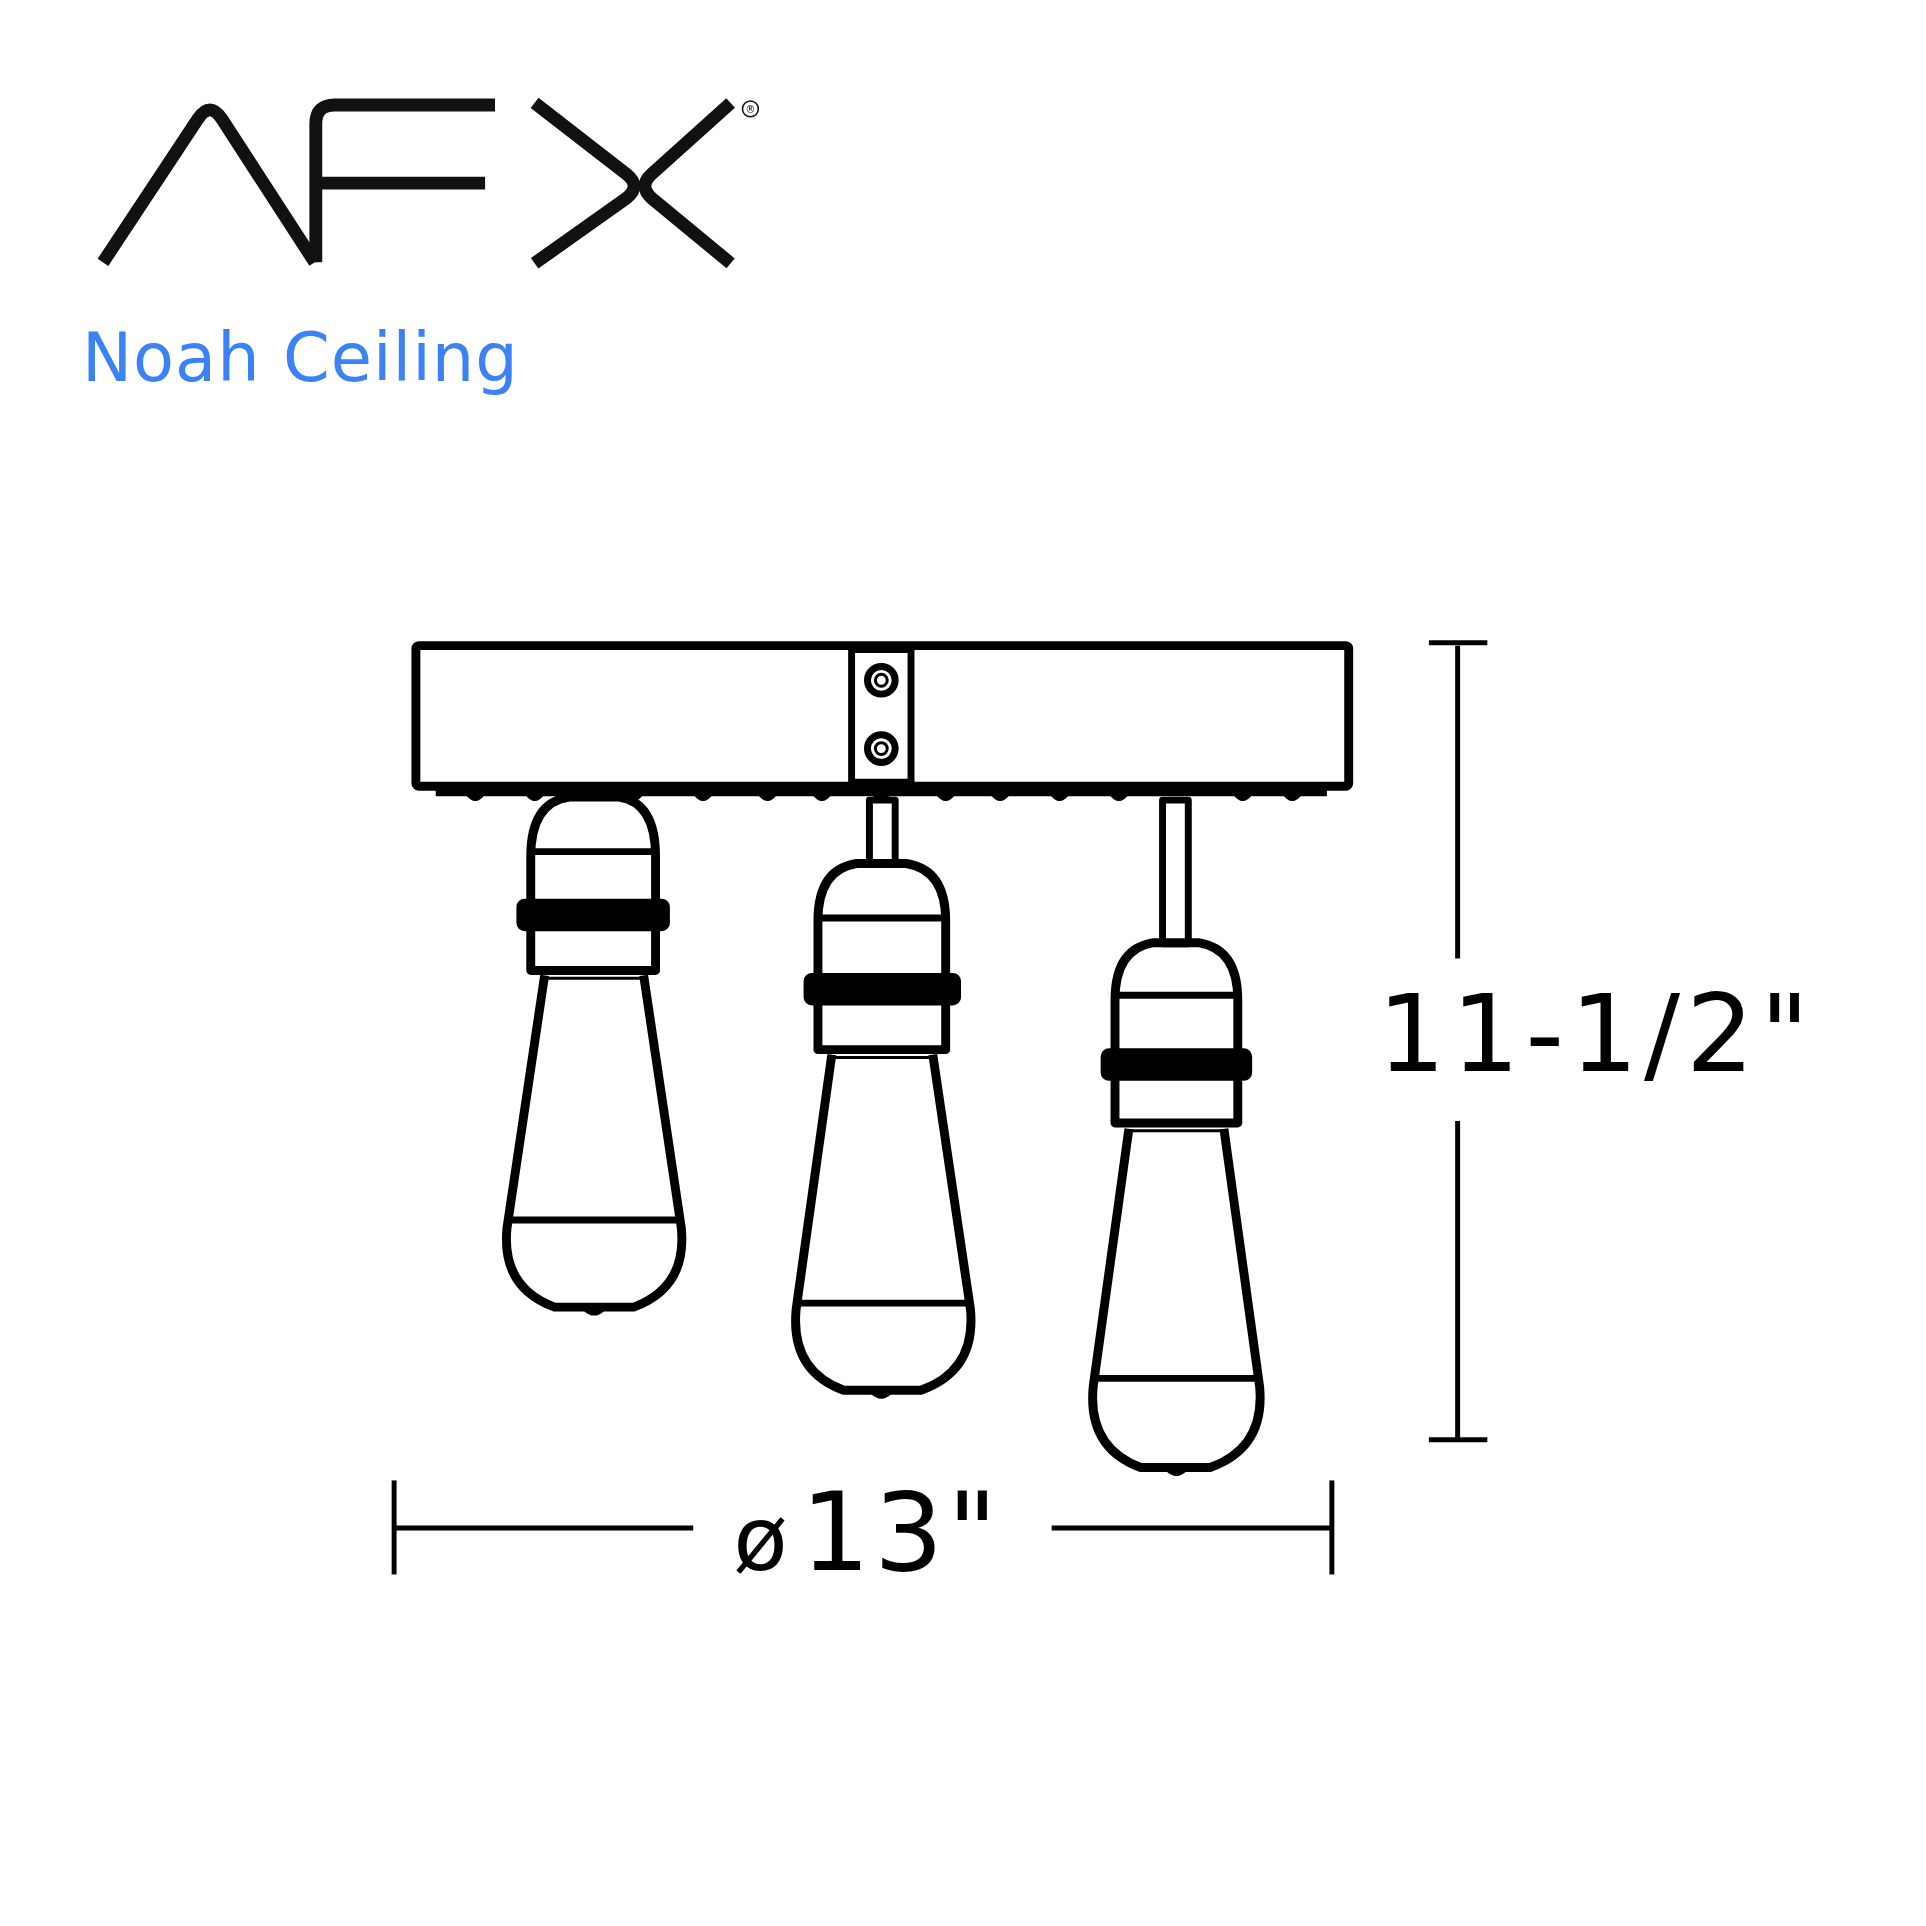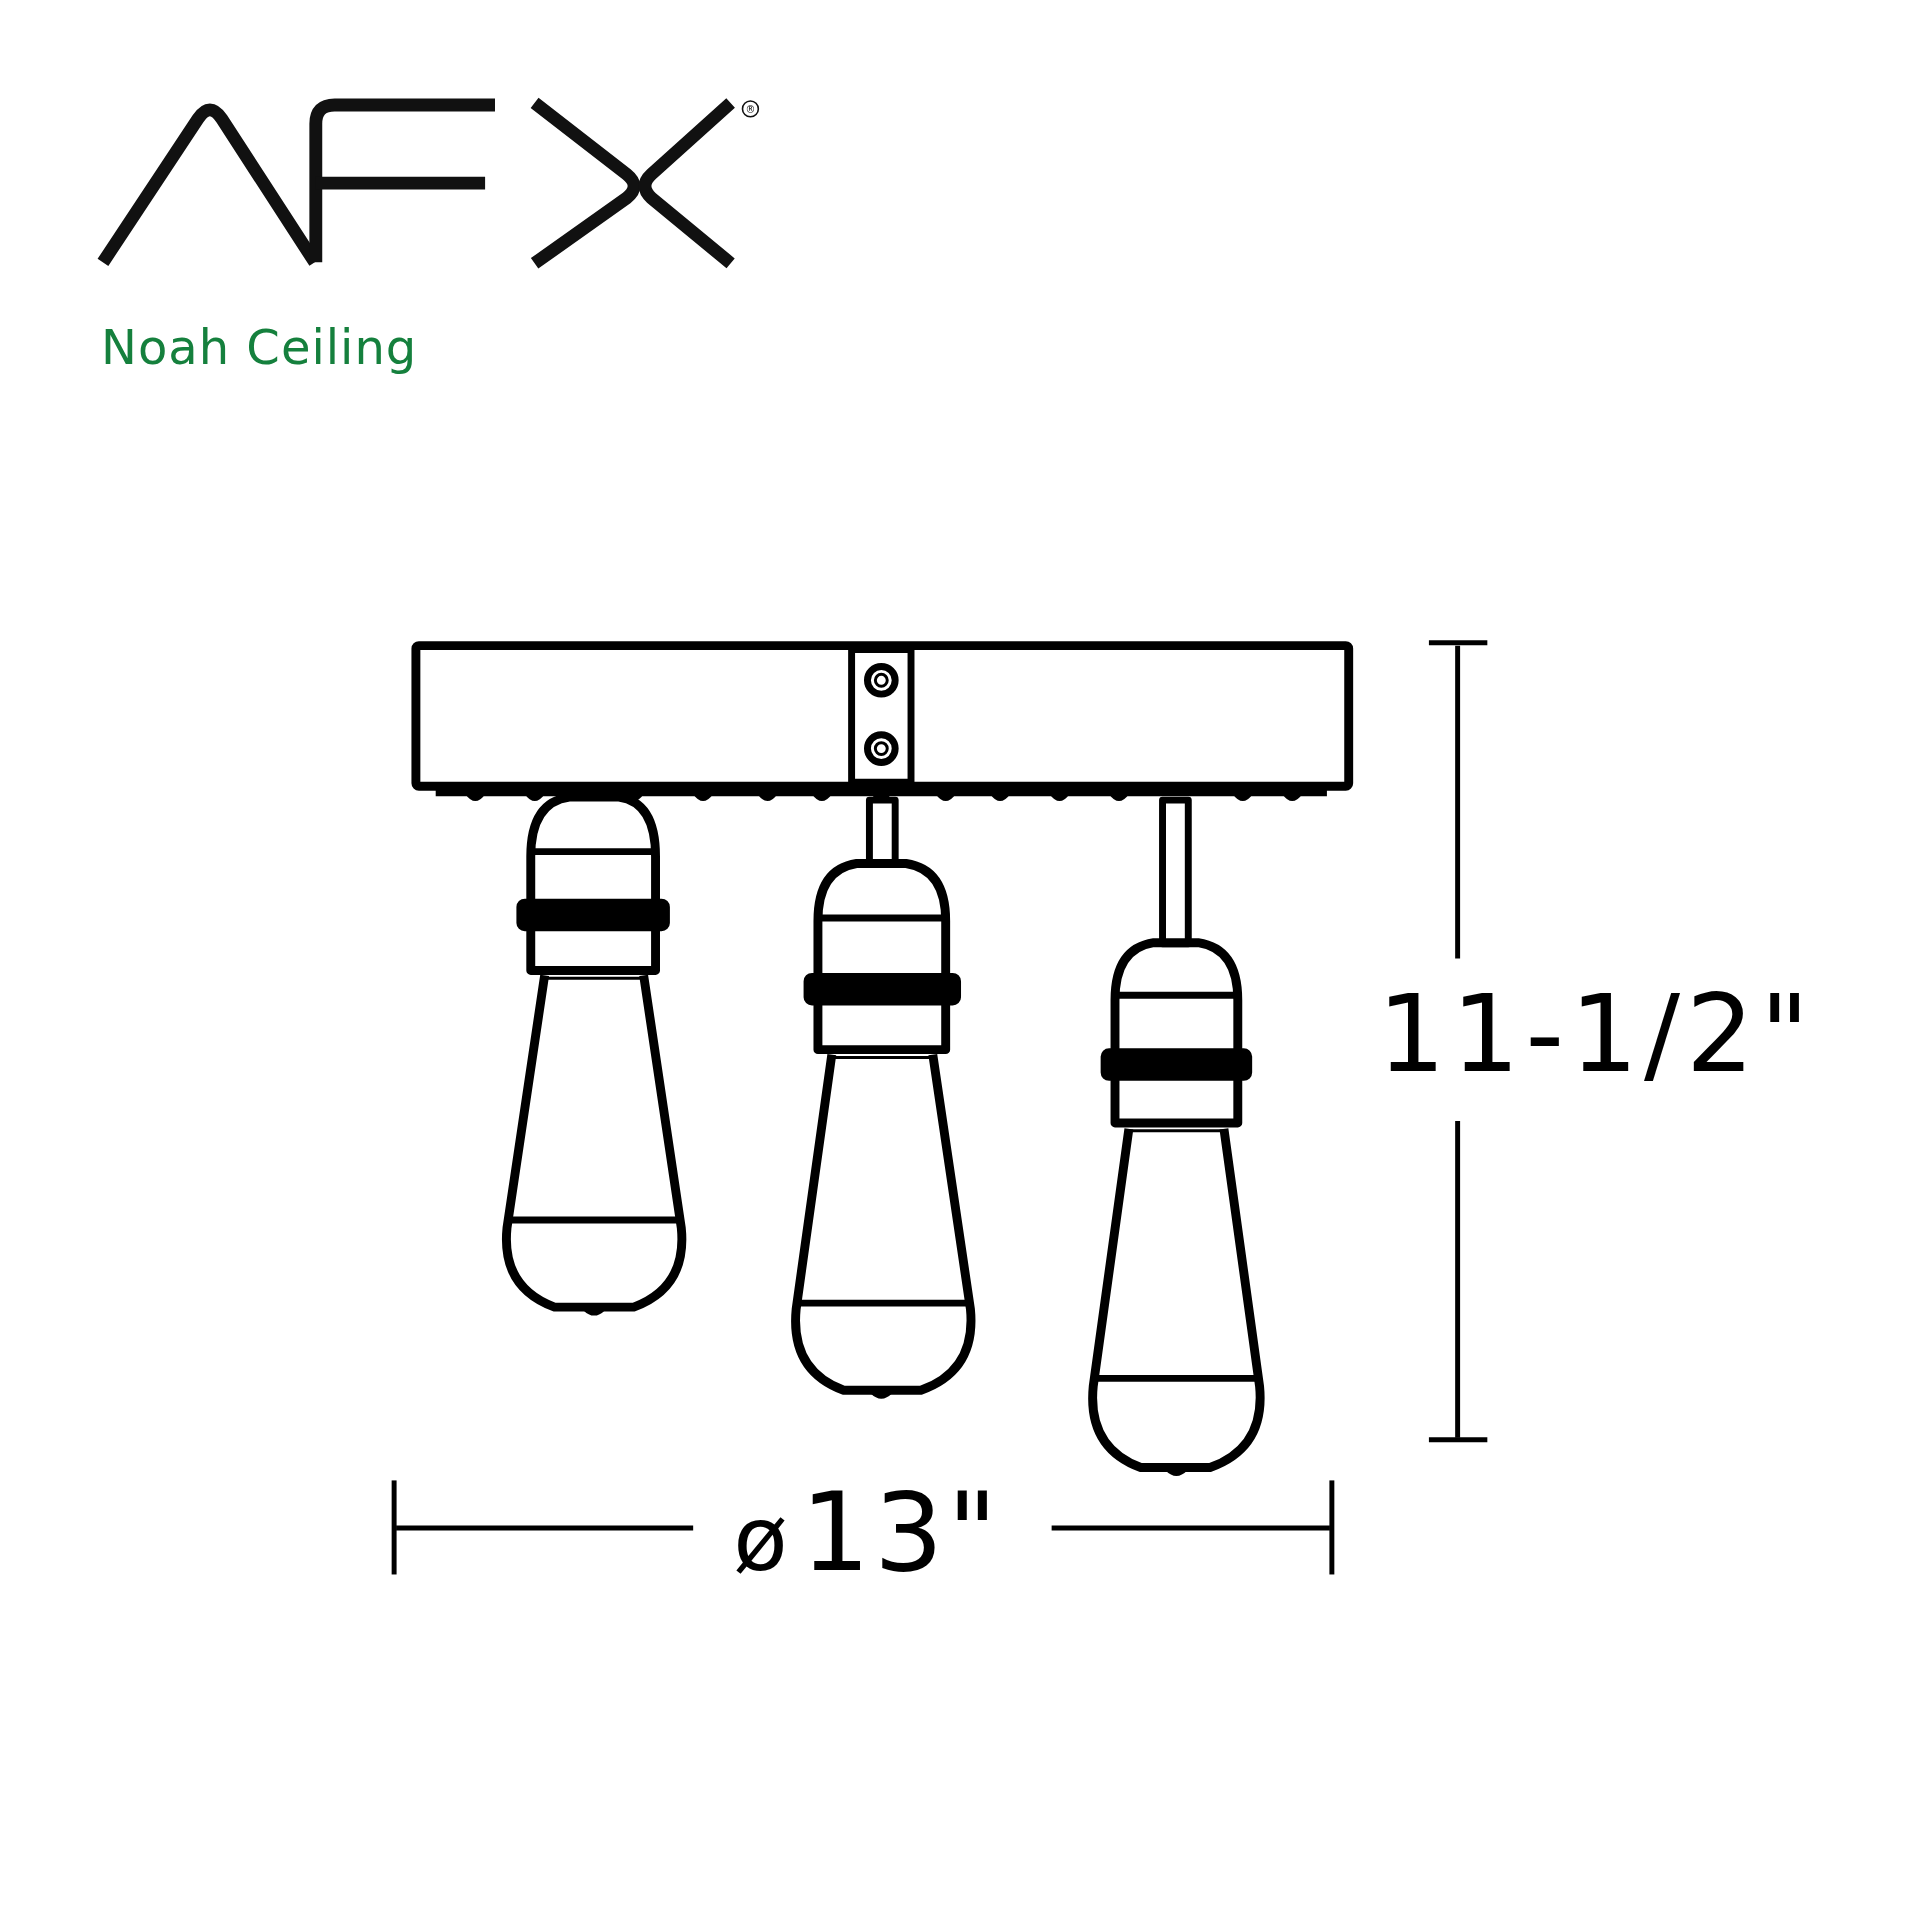--- a/index.html
+++ b/index.html
@@ -1,21 +1,21 @@
 <!DOCTYPE html>
 <html><head>
 <meta charset="utf-8">
 <style>
   html, body { margin: 0; padding: 0; background: #ffffff; }
   body { width: 1927px; height: 1927px; position: relative; overflow: hidden; font-family: "DejaVu Sans", sans-serif; color: #000; }
   #stage { position: absolute; left: 0; top: 0; width: 1927px; height: 1927px; }
   .subtitle {
-    position: absolute; left: 101px; top: 319px;
-    font-family: "DejaVu Sans", sans-serif; font-size: 48px; letter-spacing: 1px;
-    color: #15803d;
+    position: absolute; left: 82px; top: 319px;
+    font-family: "DejaVu Sans", sans-serif; font-size: 67px; letter-spacing: 1px;
+    color: #3b82f6;
   }
   .dim-text { font-family: "DejaVu Sans", sans-serif; fill: #000; }
 </style>
 </head>
 <body>
 
 <div id="stage">
 
   <svg style="position:absolute;left:0;top:0" width="792" height="297" viewBox="0 0 800 300">
     <g fill="none" stroke="#111" stroke-width="13" stroke-linejoin="round" stroke-linecap="butt">

